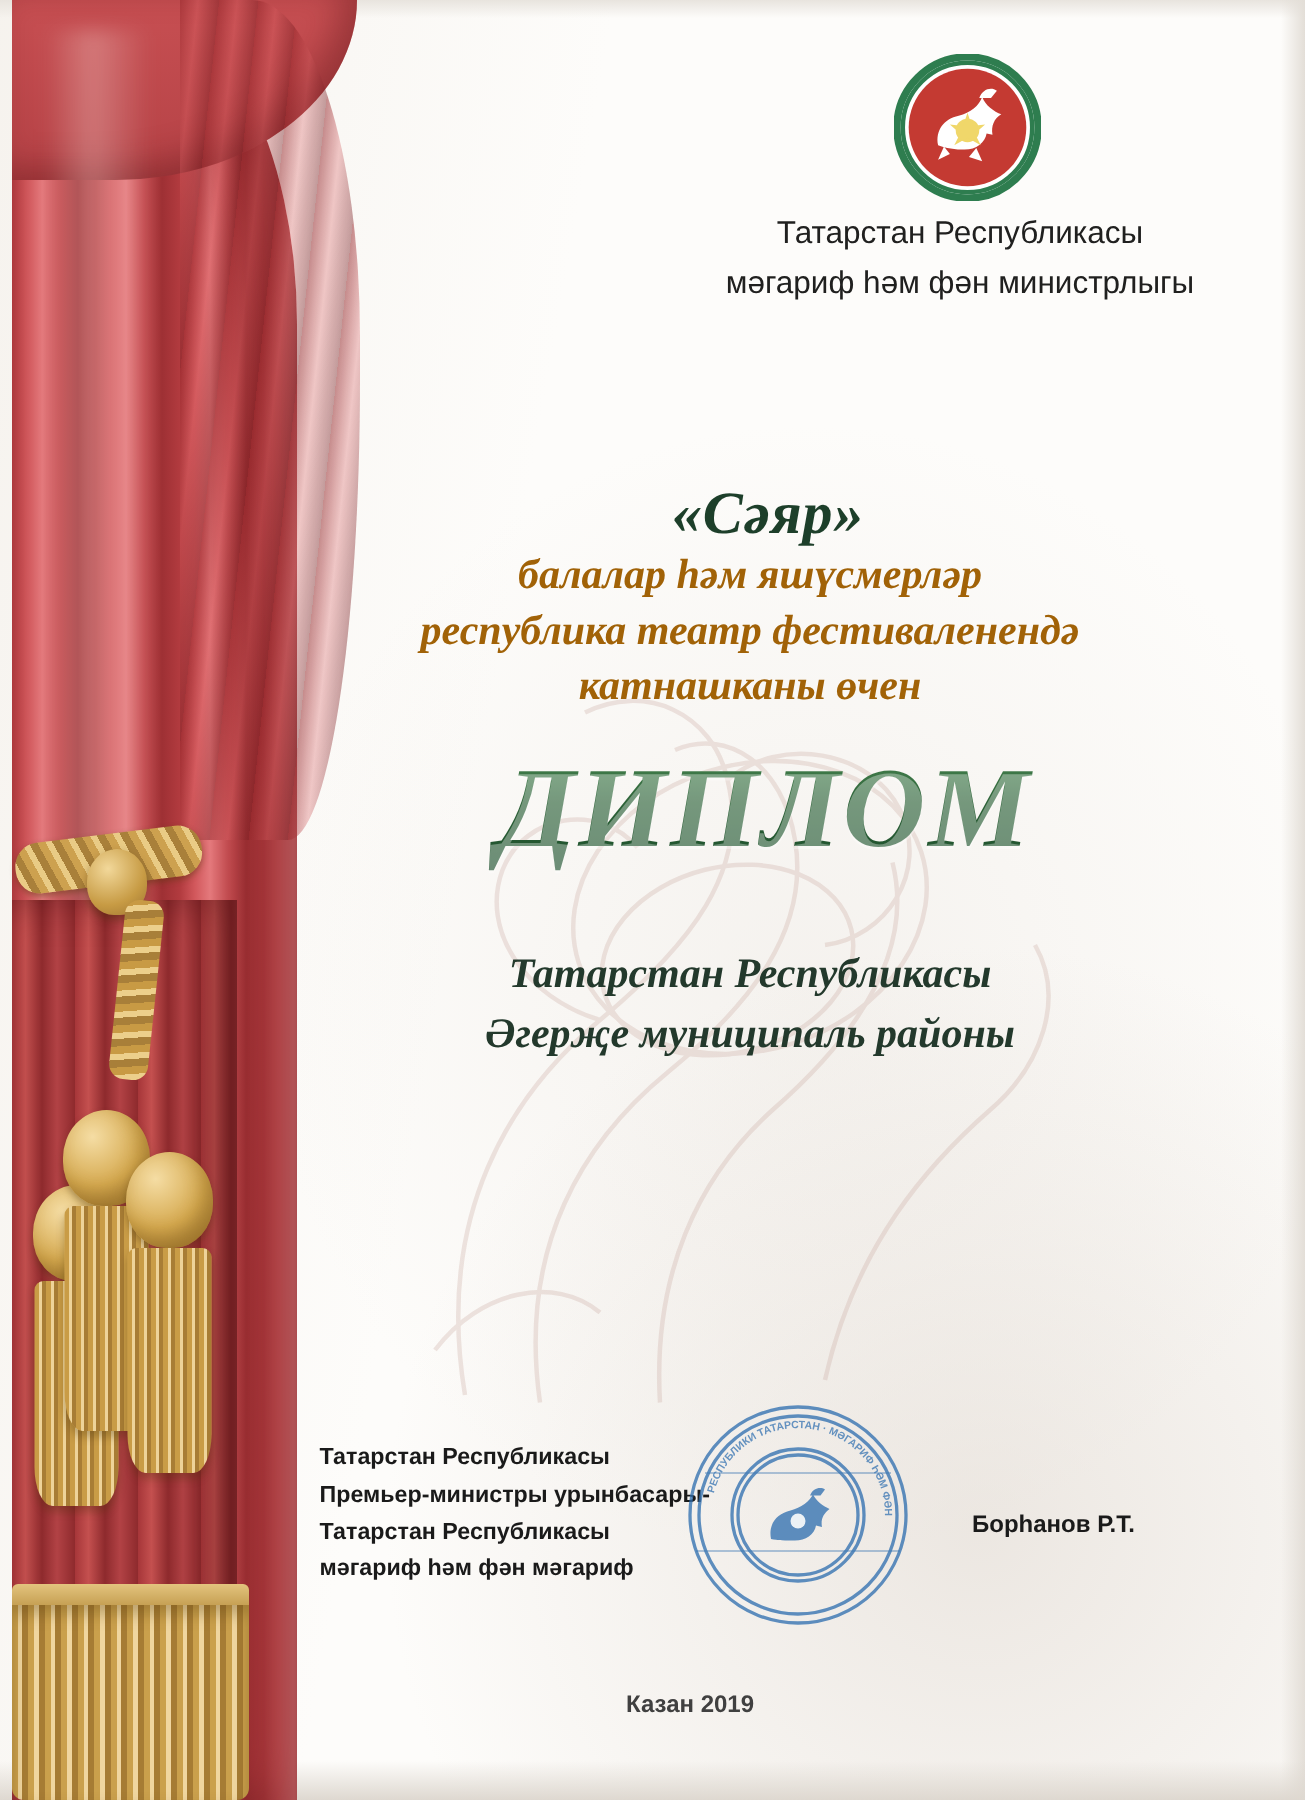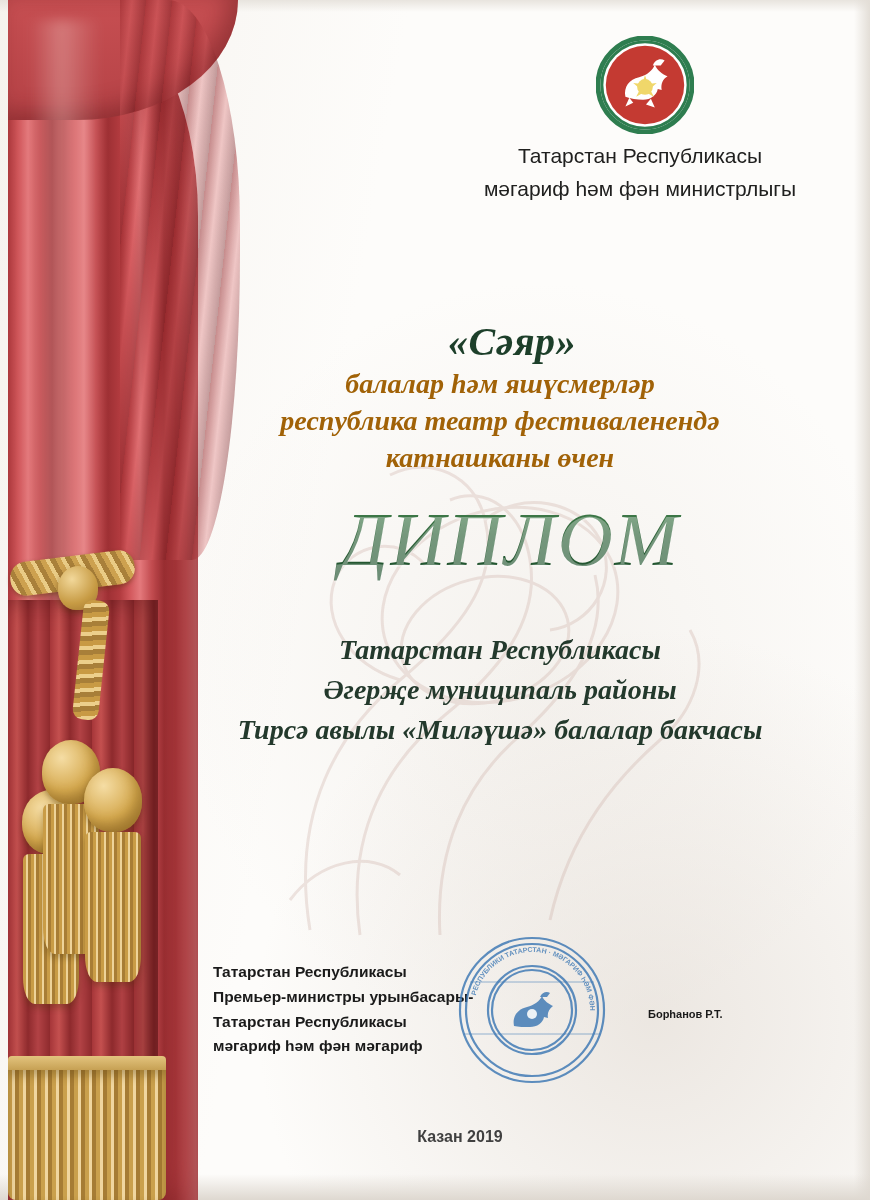--- a/index.html
+++ b/index.html
@@ -223,21 +223,21 @@
     color: #a16207;
   }
 
   .diplom {
     position: absolute;
     left: 230px; top: 496px;
     width: 560px;
     text-align: center;
     font-family: "Liberation Serif", serif;
     font-style: italic;
-    font-weight: normal;
+    font-weight: bold;
     font-size: 76px;
     letter-spacing: 2px;
     color: #2b6b3f;
     background: linear-gradient(180deg, #4d8c56 0%, #2c6137 45%, #1d4f2c 100%);
     -webkit-background-clip: text;
     background-clip: text;
     color: transparent;
     text-shadow: 0 2px 0 rgba(255,255,255,0.35);
   }
 
@@ -262,21 +262,21 @@
     font-weight: bold;
     font-size: 15.5px;
     line-height: 1.6;
     color: #1a1a1a;
   }
   .sign-name {
     position: absolute;
     left: 648px; top: 1008px;
     font-family: "Liberation Sans", sans-serif;
     font-weight: bold;
-    font-size: 11px;
+    font-size: 16px;
     color: #1a1a1a;
   }
   .stamp {
     position: absolute;
     left: 452px; top: 930px;
     width: 160px; height: 160px;
     opacity: 0.9;
   }
   .city-year {
     position: absolute;
@@ -367,21 +367,20 @@
     <div>балалар һәм яшүсмерләр</div>
     <div>республика театр фестиваленендә</div>
     <div>катнашканы өчен</div>
   </div>
 
   <div class="diplom">ДИПЛОМ</div>
 
   <div class="recipient">
     <div>Татарстан Республикасы</div>
     <div>Әгерҗе муниципаль районы</div>
-    <div>Тирсә авылы «Миләүшә» балалар бакчасы</div>
   </div>
 
   <div class="sign-left">
     <div>Татарстан Республикасы</div>
     <div>Премьер-министры урынбасары-</div>
     <div>Татарстан Республикасы</div>
     <div>мәгариф һәм фән мәгариф</div>
   </div>
 
   <svg class="stamp" viewBox="0 0 160 160">

